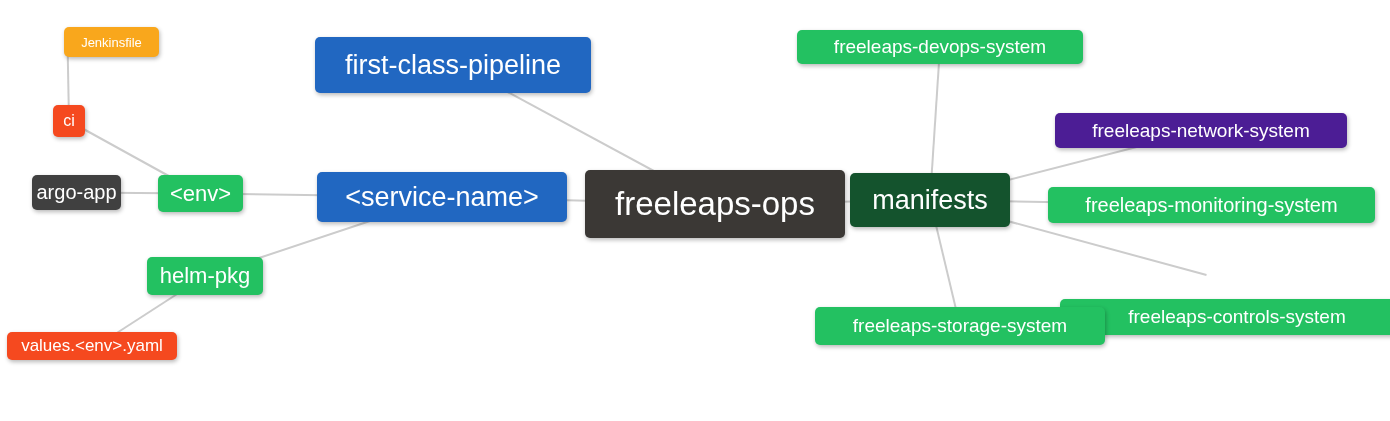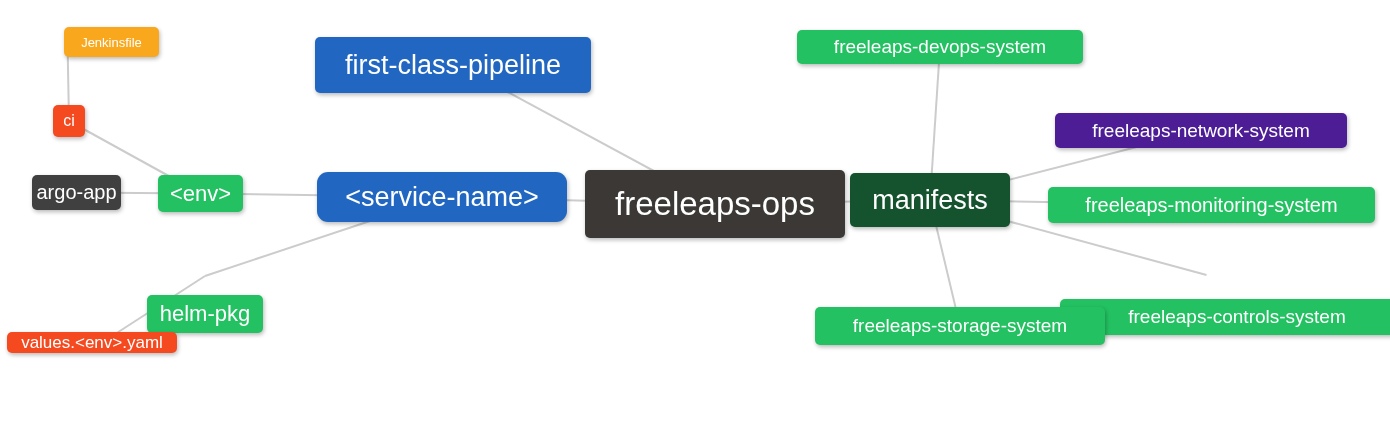--- a/index.html
+++ b/index.html
@@ -49,28 +49,28 @@
       <line x1="453" y1="62.5" x2="715" y2="204" stroke="#cccccc" stroke-width="2"></line>
       <line x1="715" y1="204" x2="930" y2="200" stroke="#cccccc" stroke-width="2"></line>
       <line x1="930" y1="200" x2="940" y2="47" stroke="#cccccc" stroke-width="2"></line>
       <line x1="930" y1="200" x2="1201" y2="130.5" stroke="#cccccc" stroke-width="2"></line>
       <line x1="930" y1="200" x2="1211.5" y2="205" stroke="#cccccc" stroke-width="2"></line>
       <line x1="930" y1="200" x2="1206.5" y2="275" stroke="#cccccc" stroke-width="2"></line>
       <line x1="930" y1="200" x2="960" y2="326" stroke="#cccccc" stroke-width="2"></line>
     </svg>
   <div id="node-layer">
       <div class="node" style="left: 585px; top: 170px; width: 260px; height: 68px; font-size: 33px; background: rgb(59, 56, 53); color: rgb(255, 255, 255);">freeleaps-ops</div>
-      <div class="node" style="left: 317px; top: 172px; width: 250px; height: 50px; font-size: 27px; background: rgb(33, 103, 193); color: rgb(255, 255, 255); border-radius: 11px;">&lt;service-name&gt;</div>
+      <div class="node" style="left: 317px; top: 172px; width: 250px; height: 50px; font-size: 27px; background: rgb(33, 103, 193); color: rgb(255, 255, 255);">&lt;service-name&gt;</div>
       <div class="node" style="left: 315px; top: 37px; width: 276px; height: 56px; font-size: 27px; background: rgb(33, 103, 193); color: rgb(255, 255, 255);">first-class-pipeline</div>
       <div class="node" style="left: 850px; top: 173px; width: 160px; height: 54px; font-size: 27px; background: #14532d; color: rgb(255, 255, 255);">manifests</div>
       <div class="node" style="left: 158px; top: 175px; width: 85px; height: 37px; font-size: 22px; background: rgb(35, 193, 97); color: rgb(255, 255, 255);">&lt;env&gt;</div>
-      <div class="node" style="left: 147px; top: 257px; width: 116px; height: 38px; font-size: 22px; background: rgb(35, 193, 97); color: rgb(255, 255, 255); margin-top: 38px;">helm-pkg</div>
+      <div class="node" style="left: 147px; top: 257px; width: 116px; height: 38px; font-size: 22px; background: rgb(35, 193, 97); color: rgb(255, 255, 255);">helm-pkg</div>
       <div class="node" style="left: 53px; top: 105px; width: 32px; height: 32px; font-size: 16px; background: rgb(245, 73, 31); color: #ffffff;">ci</div>
       <div class="node" style="left: 32px; top: 175px; width: 89px; height: 35px; font-size: 20px; background: #404040; color: rgb(255, 255, 255);">argo-app</div>
-      <div class="node" style="left: 7px; top: 332px; width: 170px; height: 21px; font-size: 17px; background: rgb(245, 73, 31); color: rgb(255, 255, 255);">values.&lt;env&gt;.yaml</div>
+      <div class="node" style="left: 7px; top: 332px; width: 170px; height: 28px; font-size: 17px; background: rgb(245, 73, 31); color: rgb(255, 255, 255);">values.&lt;env&gt;.yaml</div>
       <div class="node" style="left: 20px; top: 27px; width: 95px; height: 30px; font-size: 13px; background: rgb(249, 167, 28); color: rgb(255, 255, 255); margin-left: 44px;">Jenkinsfile</div>
       <div class="node" style="left: 797px; top: 30px; width: 286px; height: 34px; font-size: 19px; background: rgb(35, 193, 97); color: rgb(255, 255, 255);">freeleaps-devops-system</div>
       <div class="node" style="left: 1055px; top: 113px; width: 292px; height: 35px; font-size: 19px; background: #4c1d95; color: rgb(255, 255, 255);">freeleaps-network-system</div>
       <div class="node" style="left: 1048px; top: 187px; width: 327px; height: 36px; font-size: 20px; background: rgb(35, 193, 97); color: rgb(255, 255, 255);">freeleaps-monitoring-system</div>
       <div class="node" style="left: 1060px; top: 257px; width: 354px; height: 36px; font-size: 19px; background: rgb(35, 193, 97); color: rgb(255, 255, 255); margin-top: 42px;">freeleaps-controls-system</div>
       <div class="node" style="left: 815px; top: 307px; width: 290px; height: 38px; font-size: 19px; background: rgb(35, 193, 97); color: rgb(255, 255, 255);">freeleaps-storage-system</div>
     </div>
 </div>
 
 </body></html>

